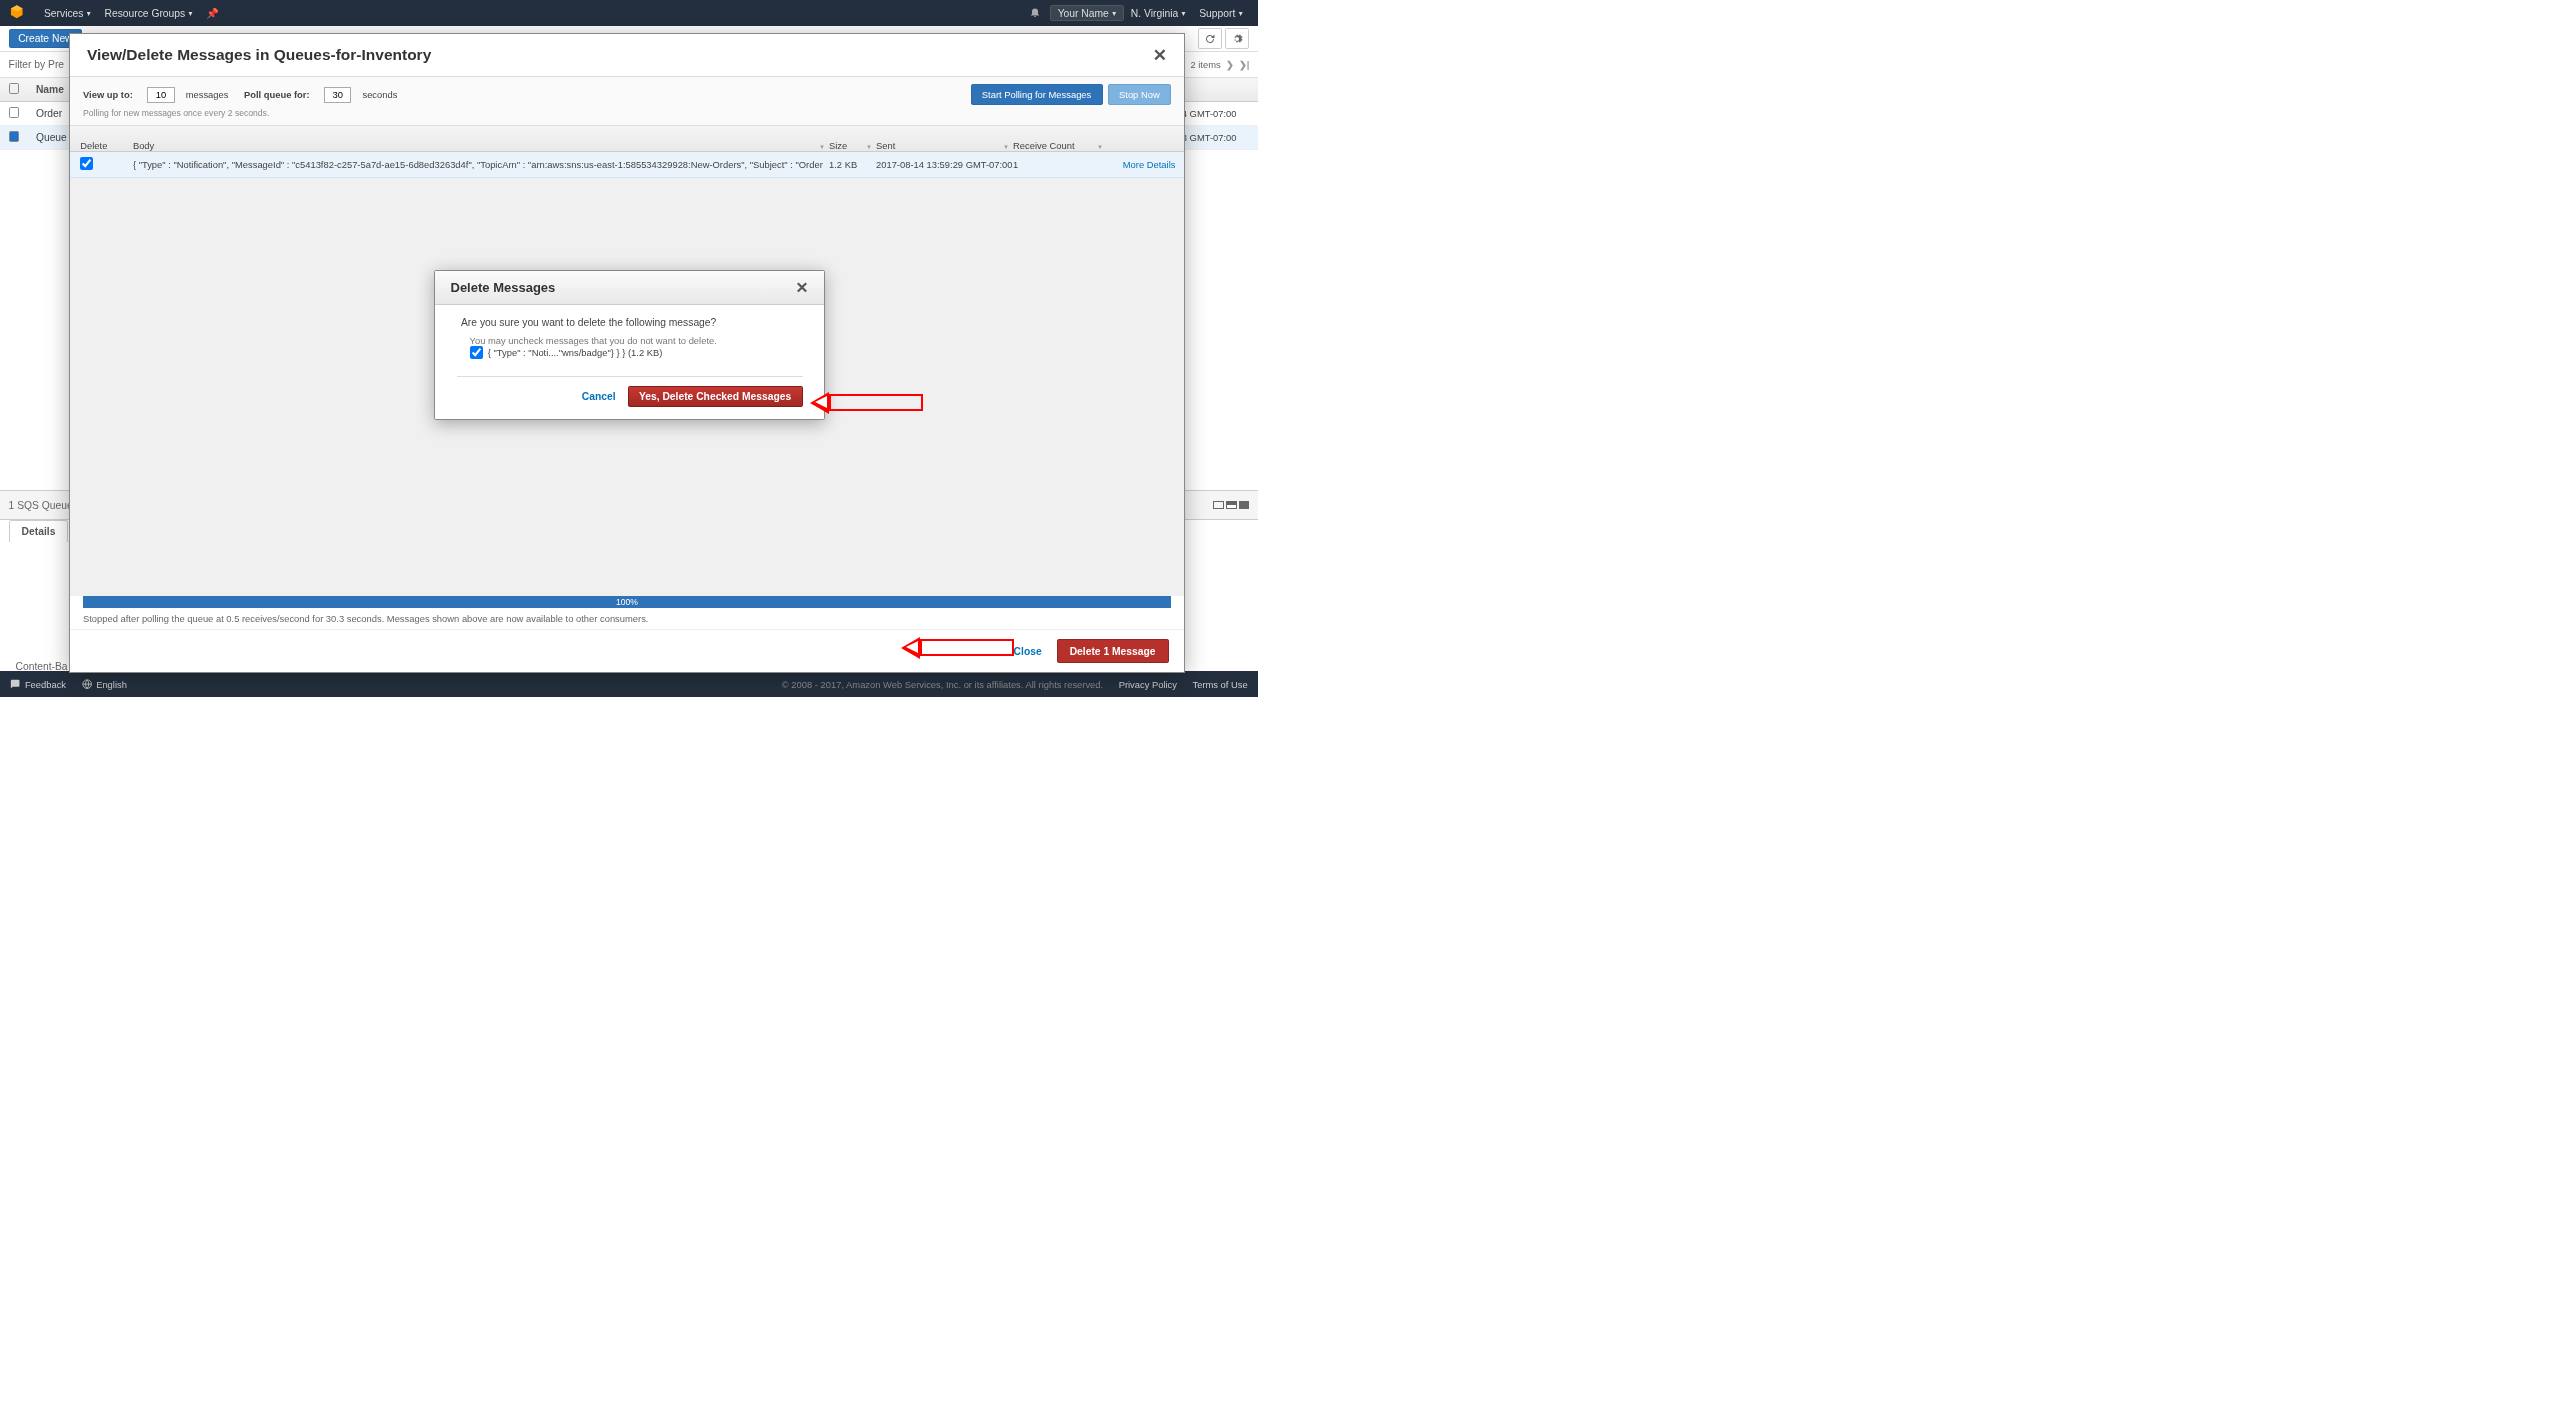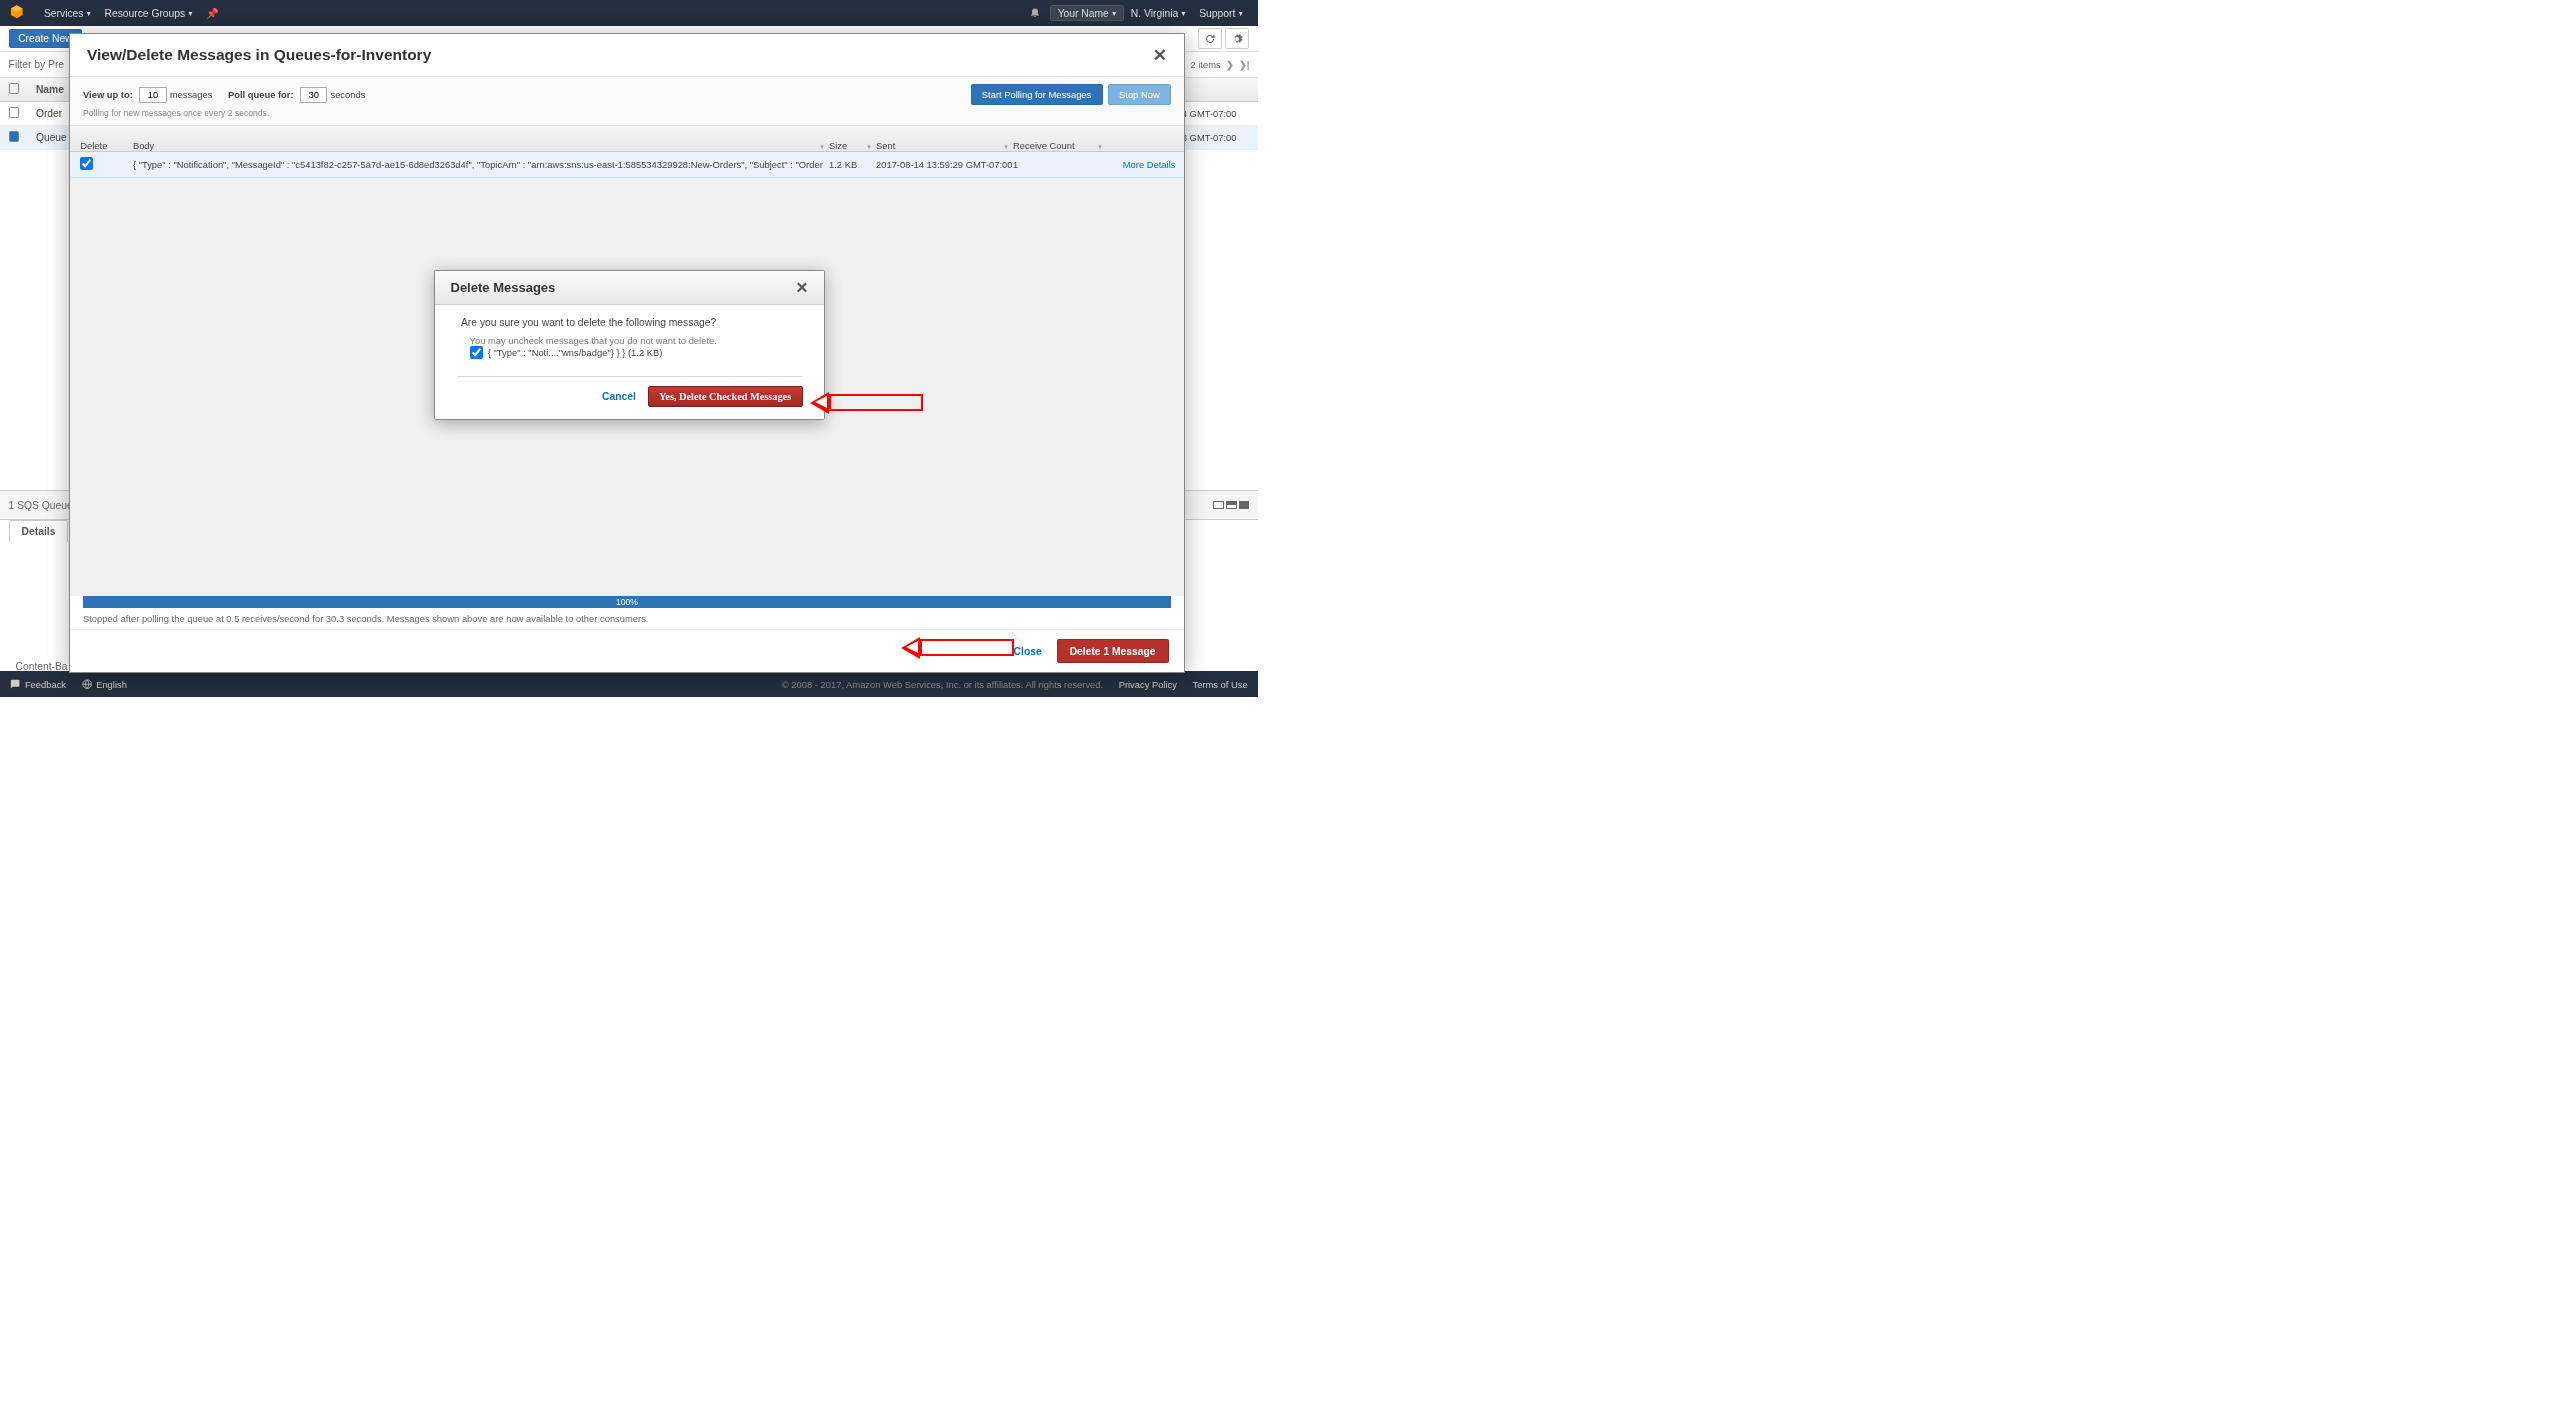--- a/index.html
+++ b/index.html
@@ -52,21 +52,21 @@
 
 
 .modal1 { position: absolute; left: 69px; top: 33px; width: 1116px; height: 640px; background: #fff; border: 0.9px solid #888; box-shadow: 0 3.4px 21.5px rgba(0,0,0,0.3); z-index: 100; display: flex; flex-direction: column; }
 .modal1 .m1-header { height: 43px; display: flex; align-items: center; padding: 0 17px; border-bottom: 0.9px solid #ddd; }
 .modal1 .m1-title { font-size: 15.5px; font-weight: bold; color: #333; }
 .modal1 .m1-close { margin-left: auto; font-size: 17px; color: #555; cursor: pointer; font-weight: bold; }
 
 .modal1 .m1-controls { background: #fafafa; border-bottom: 0.9px solid #ddd; padding: 6.9px 13px; }
 .modal1 .m1-controls-row { display: flex; align-items: center; }
 .modal1 .m1-controls-row .lbl { font-weight: bold; color: #444; margin-right: 3.4px; font-size: 9.4px; }
-.modal1 .m1-controls-row input[type=text] { width: 27.5px; text-align: center; border: 0.9px solid #aaa; padding: 1.7px; margin: 0 3px; font-size: 9.4px; }
+.modal1 .m1-controls-row input[type=text] { width: 27.5px; text-align: center; border: 0.9px solid #aaa; padding: 1.7px; margin: 0 11px; font-size: 9.4px; }
 .modal1 .m1-controls-row .unit { font-size: 9.4px; color: #444; margin-right: 15.5px; }
 .modal1 .m1-controls-row .btns { margin-left: auto; display: flex; gap: 5.2px; }
 .modal1 .btn-polling { background: #2e73b8; color: #fff; border: 0.9px solid #2a6aa9; padding: 4.3px 10.3px; border-radius: 1.7px; font-size: 9.4px; cursor: pointer; }
 .modal1 .btn-stop { background: #7fb3df; color: #fff; border: 0.9px solid #6ba3d1; padding: 4.3px 10.3px; border-radius: 1.7px; font-size: 9.4px; cursor: not-allowed; }
 .modal1 .m1-subtext { font-size: 8.6px; color: #888; margin-top: 2.6px; }
 
 .modal1 .m1-table-header { height: 26px; background: linear-gradient(#f5f5f5,#e8e8e8); border-bottom: 0.9px solid #ccc; display: flex; align-items: flex-end; font-weight: normal; color: #444; font-size: 9.4px; }
 .m1-col-delete { width: 56px; padding-left: 10.3px; }
 .m1-col-body { flex: 1; padding-left: 6.9px; position: relative; }
 .m1-col-size { width: 47px; position: relative; }
@@ -94,21 +94,21 @@
 .modal2 .m2-header { height: 34px; background: linear-gradient(#fbfbfb,#e8e8e8); border-bottom: 0.9px solid #ccc; display: flex; align-items: center; padding: 0 15.5px; border-radius: 1.7px 1.7px 0 0; }
 .modal2 .m2-title { font-size: 13px; font-weight: bold; color: #333; }
 .modal2 .m2-close { margin-left: auto; font-size: 15.5px; color: #555; cursor: pointer; font-weight: bold; }
 .modal2 .m2-body { padding: 12px 26px 8.6px 26px; }
 .modal2 .m2-q { font-size: 10.3px; color: #444; margin-bottom: 6.9px; }
 .modal2 .m2-hint { font-size: 9.4px; color: #777; margin-bottom: 0; padding-left: 8.6px; }
 .modal2 .m2-item { font-size: 9.4px; color: #444; padding-left: 8.6px; display: flex; align-items: center; }
 .modal2 .m2-item input { margin-right: 5.2px; }
 .modal2 .m2-footer { border-top: 0.9px solid #ddd; margin: 8.6px 21.5px 0 21.5px; padding: 8.6px 0 12px 0; display: flex; justify-content: flex-end; align-items: center; gap: 12px; }
 .modal2 .link-cancel { color: #0073bb; font-weight: bold; font-size: 10.3px; cursor: pointer; }
-.modal2 .btn-confirm { background: #b7312c; background-image: linear-gradient(#c73933,#a12823); color: #fff; border: 0.9px solid #7a1f1b; padding: 4.3px 10.3px; border-radius: 1.7px; font-size: 10.3px; font-weight: bold; cursor: pointer; font-family: Liberation Serif, serif; }
+.modal2 .btn-confirm { background: #b7312c; background-image: linear-gradient(#c73933,#a12823); color: #fff; border: 0.9px solid #7a1f1b; padding: 4.3px 10.3px; border-radius: 1.7px; font-size: 10.3px; font-weight: bold; cursor: pointer; }
 
 
 .arrow { position: absolute; z-index: 300; pointer-events: none; }
 .arrow-box { width: 94px; height: 17px; border: 2.6px solid #ff0000; display: inline-block; }
 .arrow-head { position: absolute; left: -19px; top: -1.7px; width: 0; height: 0; border-top: 11px solid transparent; border-bottom: 11px solid transparent; border-right: 19px solid #ff0000; }
 .arrow-head::after { content: ""; position: absolute; left: 5.2px; top: -6.9px; width: 0; height: 0; border-top: 6.9px solid transparent; border-bottom: 6.9px solid transparent; border-right: 12px solid #fff; }
 
 input.cb, .cb-box { width: 11px; height: 11px; }
 .cb-sq { width: 10.3px; height: 10.3px; border: 0.9px solid #888; display: inline-block; border-radius: 1.7px; }
 </style>

